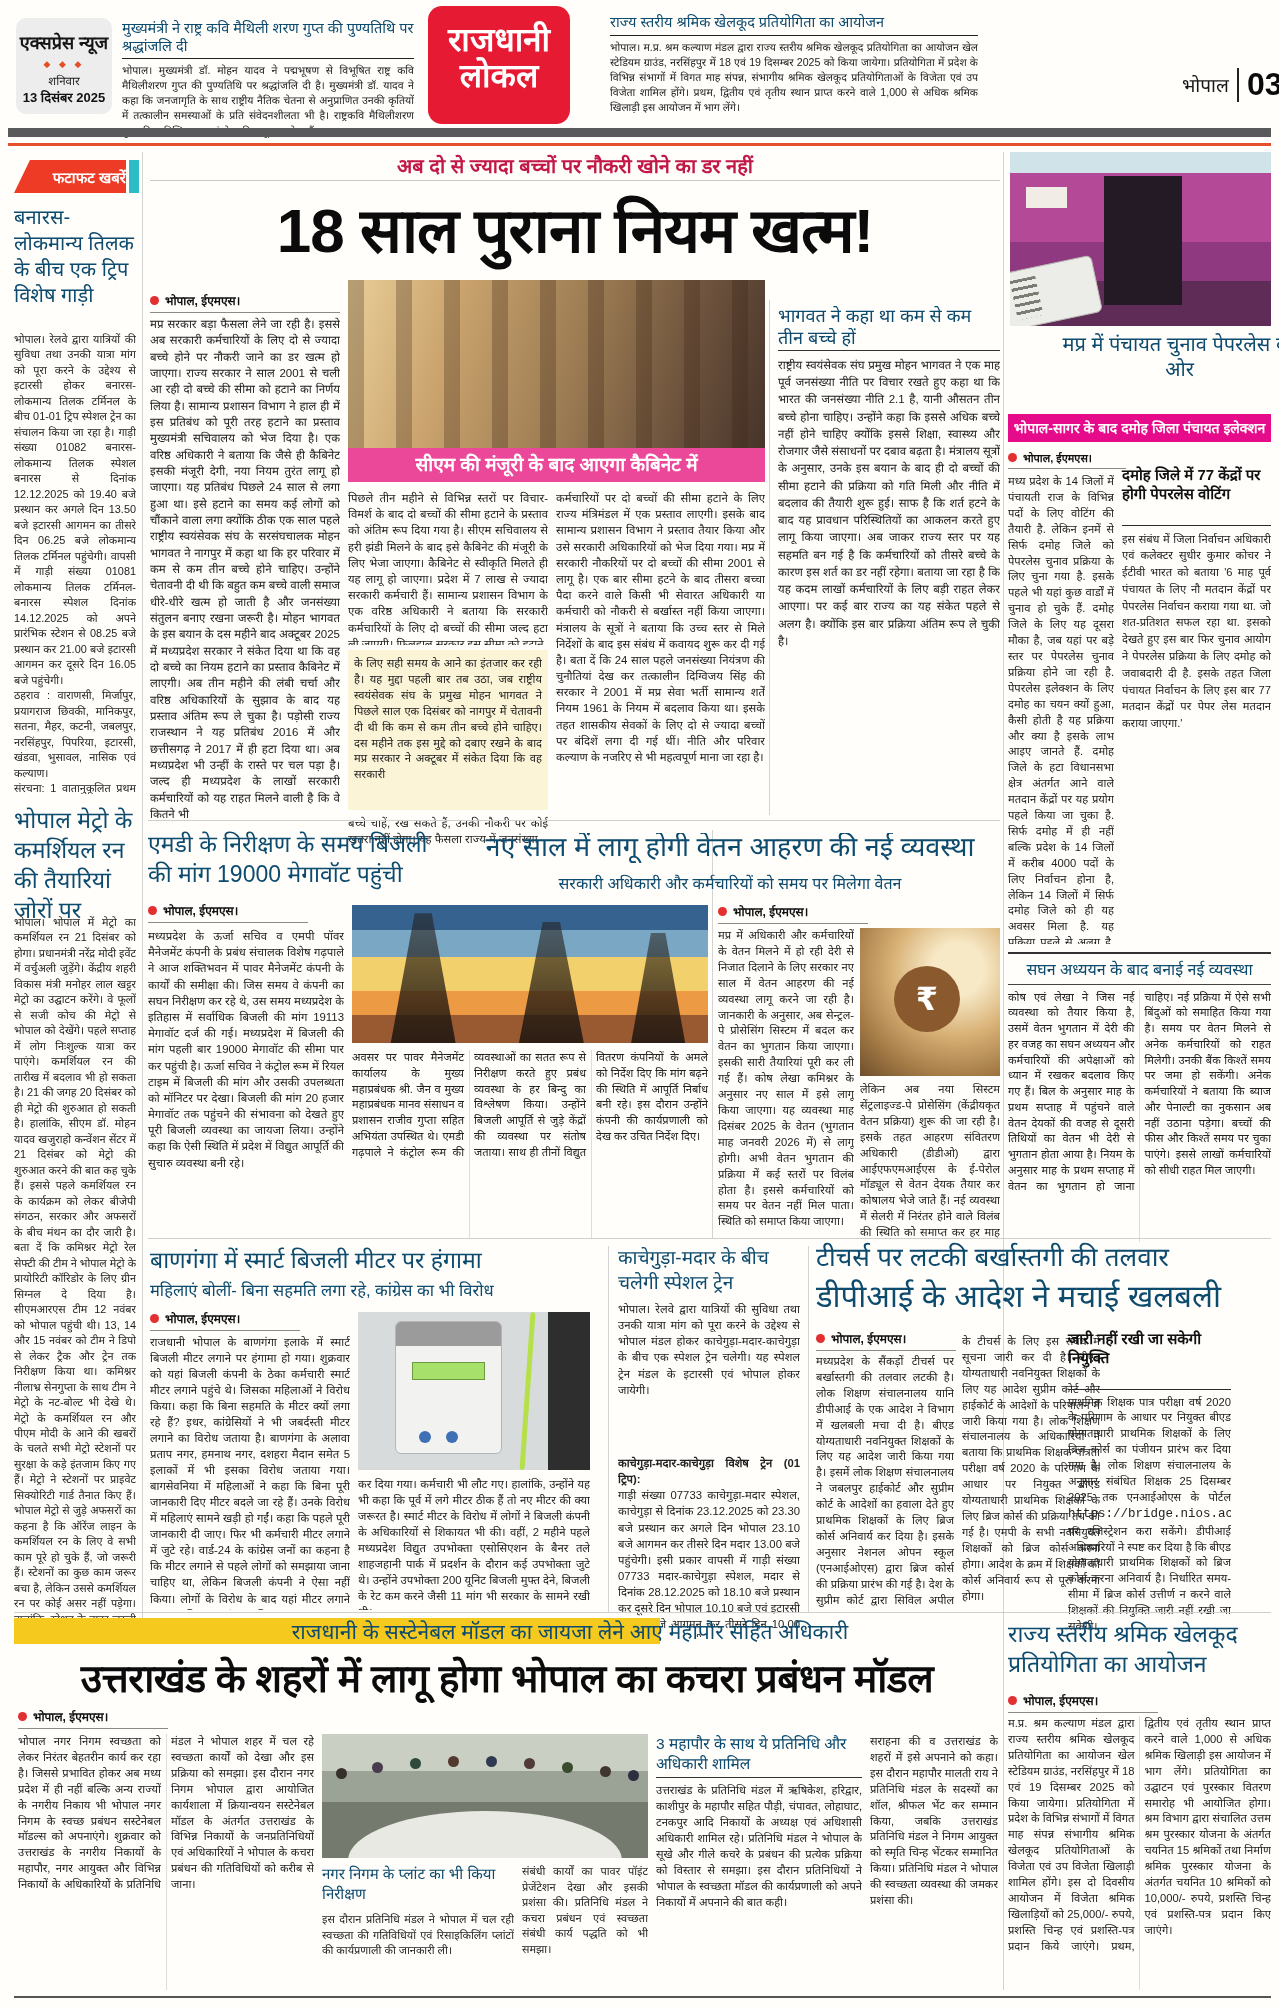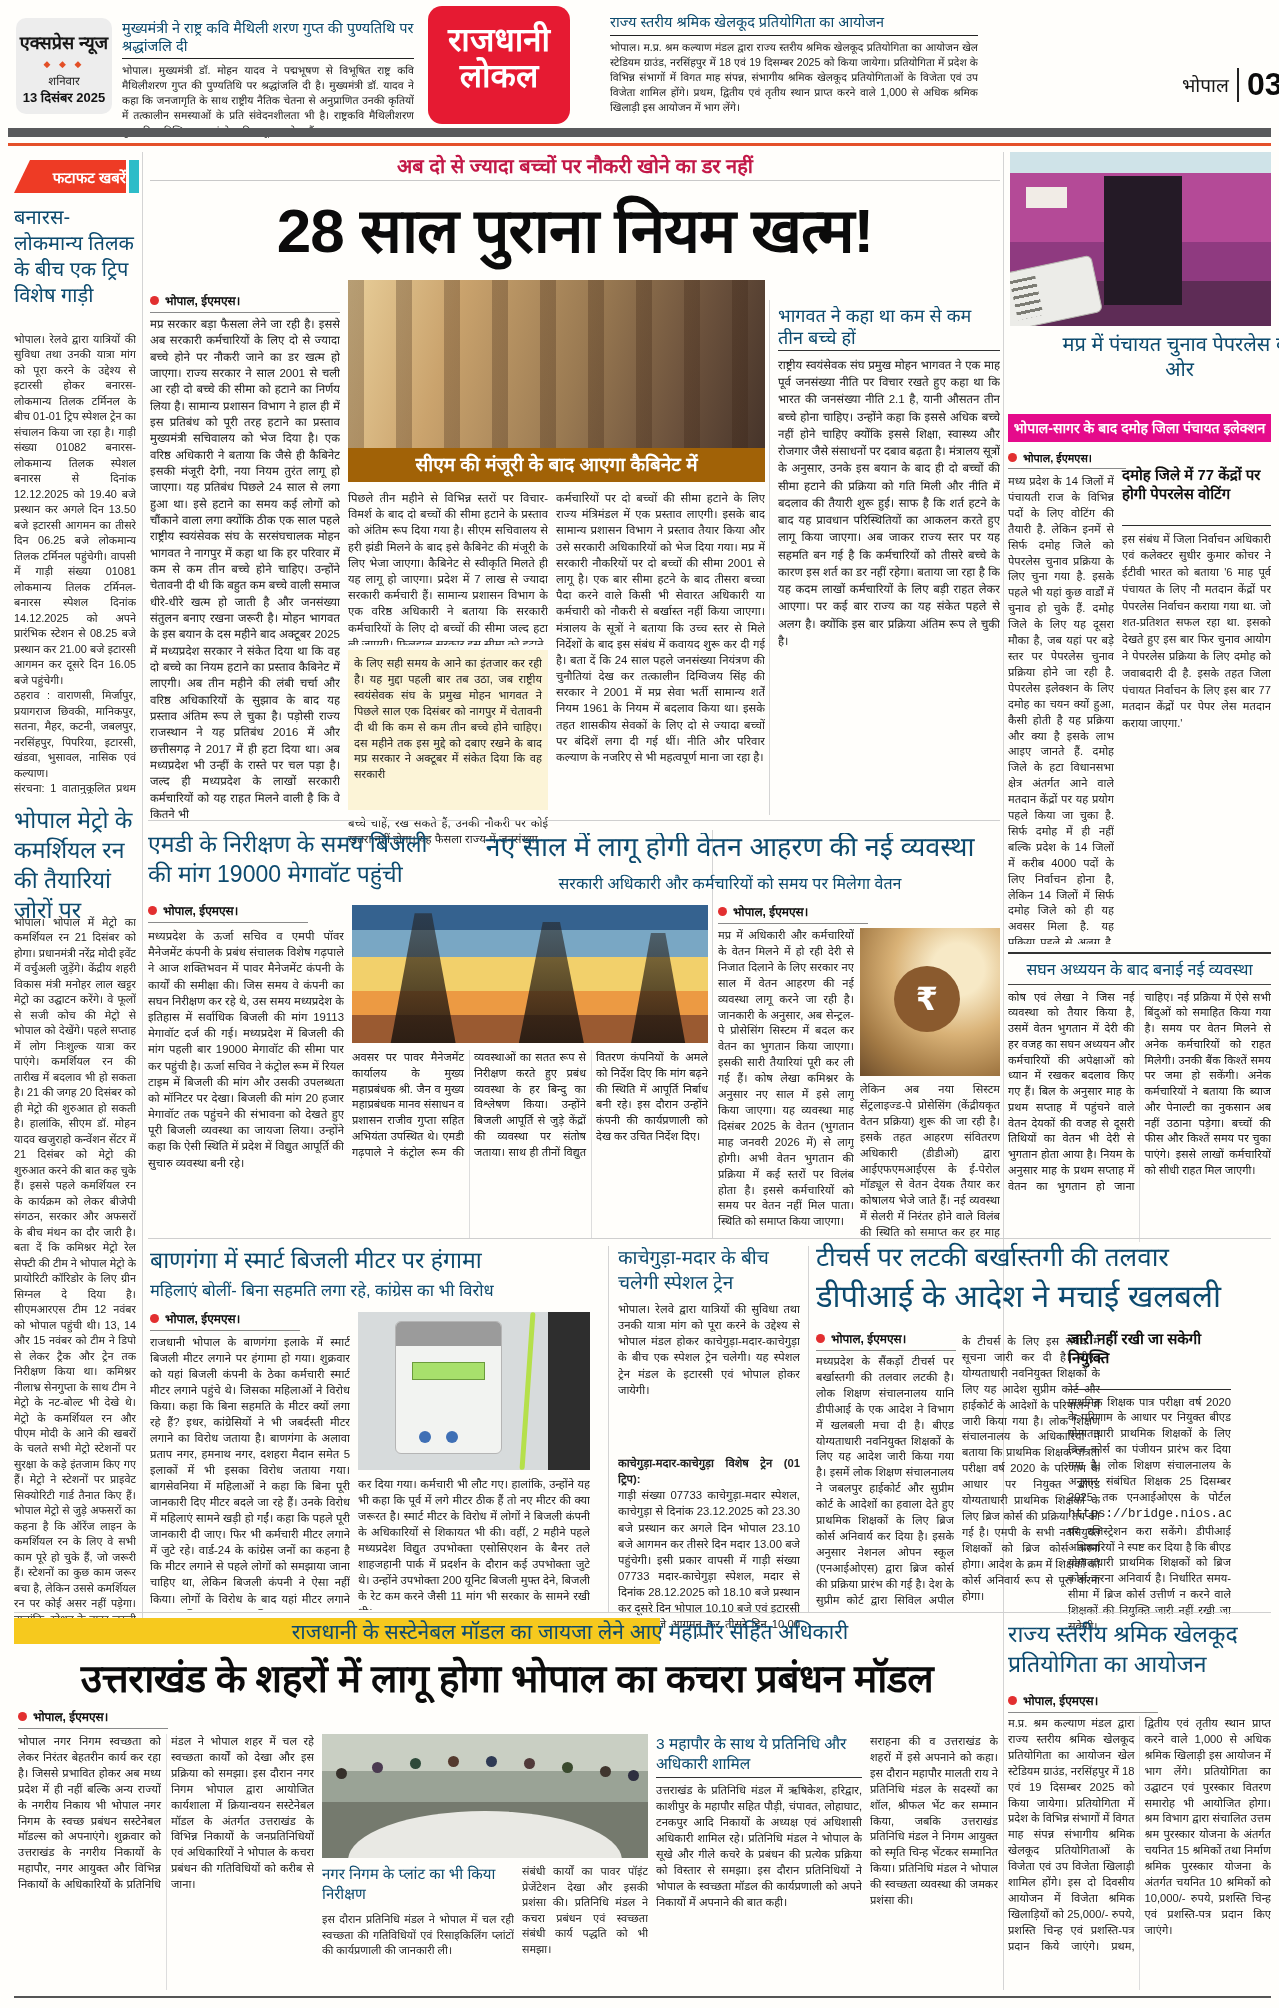--- a/index.html
+++ b/index.html
@@ -11,21 +11,21 @@
   .cols2{column-count:2;column-gap:10px;column-rule:1px solid #ddd}
   .cols3{column-count:3;column-gap:10px;column-rule:1px solid #ddd}
   .hd{font-weight:400;color:#0c4a6e;line-height:1.22}
   .ctr{text-align:center}
   .byl{position:absolute;display:flex;align-items:center;gap:6px;font-size:12px;font-weight:700;border-bottom:1px solid #8a8a8a;padding-bottom:3px;color:#111}
   .byl i{width:9px;height:9px;border-radius:50%;background:#e22f2f;flex:0 0 auto}
   .rule-v{position:absolute;width:1px;background:#d4d4d4}
   .rule-h{position:absolute;height:1px;background:#cfcfcf}
   .boxtitle{font-weight:800;font-size:15px;line-height:1.25;border-bottom:1.5px solid #2b2b2b;padding-bottom:21px;margin-bottom:5px;color:#101010}
   .photo{position:absolute;overflow:hidden;background:#ddd}
-  .caption-band{background:#a16207;color:#fff;font-weight:800;text-align:center}
+  .caption-band{background:#ec4899;color:#fff;font-weight:800;text-align:center}
   .tw{position:absolute;bottom:0;background:linear-gradient(to top,rgba(33,24,17,.9),rgba(33,24,17,.5));clip-path:polygon(12% 100%,88% 100%,60% 0,40% 0)}
 </style>
 </head>
 <body>
 
 <div class="page">
 
   <div class="ab" style="left:16px;top:18px;width:96px;height:96px;background:#ededed;border-radius:10px;text-align:center;padding-top:12px">
     <div style="font-size:18px;font-weight:800;color:#161616">एक्सप्रेस न्यूज</div>
     <div style="color:#e34f26;font-size:9px;letter-spacing:3px;margin:5px 0 4px">◆ ◆ ◆</div>
@@ -67,21 +67,21 @@
 ठहराव : वाराणसी, मिर्जापुर, प्रयागराज छिवकी, मानिकपुर, सतना, मैहर, कटनी, जबलपुर, नरसिंहपुर, पिपरिया, इटारसी, खंडवा, भुसावल, नासिक एवं कल्याण।
 संरचना: 1 वातानुकूलित प्रथम श्रेणी, 1 वातानुकूलित टू टियर, 6 वातानुकूलित-थ्री टियर, 2 वातानुकूलित-थ्री टियर इकोनॉमी, 5 शयनयान श्रेणी, 4 सामान्य द्वितीय श्रेणी, 1 द्वितीय श्रेणी-सह-गार्ड वैन ब्रेक वैन एवं 1 जनरेटर कार।</div>
 
   <div class="ab hd" style="left:14px;top:806px;width:124px;font-size:23px;line-height:1.3">भोपाल मेट्रो के कमर्शियल रन की तैयारियां जोरों पर</div>
   <div class="ab j" style="left:14px;top:915px;width:122px;height:722px;font-size:10.9px">भोपाल। भोपाल में मेट्रो का कमर्शियल रन 21 दिसंबर को होगा। प्रधानमंत्री नरेंद्र मोदी इवेंट में वर्चुअली जुड़ेंगे। केंद्रीय शहरी विकास मंत्री मनोहर लाल खट्टर मेट्रो का उद्घाटन करेंगे। वे फूलों से सजी कोच की मेट्रो से भोपाल को देखेंगे। पहले सप्ताह में लोग निःशुल्क यात्रा कर पाएंगे। कमर्शियल रन की तारीख में बदलाव भी हो सकता है। 21 की जगह 20 दिसंबर को ही मेट्रो की शुरुआत हो सकती है। हालांकि, सीएम डॉ. मोहन यादव खजुराहो कन्वेंशन सेंटर में 21 दिसंबर को मेट्रो की शुरुआत करने की बात कह चुके हैं। इससे पहले कमर्शियल रन के कार्यक्रम को लेकर बीजेपी संगठन, सरकार और अफसरों के बीच मंथन का दौर जारी है। बता दें कि कमिश्नर मेट्रो रेल सेफ्टी की टीम ने भोपाल मेट्रो के प्रायोरिटी कॉरिडोर के लिए ग्रीन सिग्नल दे दिया है। सीएमआरएस टीम 12 नवंबर को भोपाल पहुंची थी। 13, 14 और 15 नवंबर को टीम ने डिपो से लेकर ट्रैक और ट्रेन तक निरीक्षण किया था। कमिश्नर नीलाभ्र सेनगुप्ता के साथ टीम ने मेट्रो के नट-बोल्ट भी देखे थे। मेट्रो के कमर्शियल रन और पीएम मोदी के आने की खबरों के चलते सभी मेट्रो स्टेशनों पर सुरक्षा के कड़े इंतजाम किए गए हैं। मेट्रो ने स्टेशनों पर प्राइवेट सिक्योरिटी गार्ड तैनात किए हैं। भोपाल मेट्रो से जुड़े अफसरों का कहना है कि ऑरेंज लाइन के कमर्शियल रन के लिए वे सभी काम पूरे हो चुके हैं, जो जरूरी हैं। स्टेशनों का कुछ काम जरूर बचा है, लेकिन उससे कमर्शियल रन पर कोई असर नहीं पड़ेगा। हालांकि, स्टेशन के बाहर जरूरी काम निपटाए जा रहे हैं। सुभाष नगर मेट्रो स्टेशन के बाहर सड़क निर्माण किया गया।</div>
 
   <div class="rule-v" style="left:142px;top:152px;height:1486px"></div>
 
   <div class="ab ctr" style="left:150px;top:152px;width:850px;font-size:20px;font-weight:800;color:#c21847">अब दो से ज्यादा बच्चों पर नौकरी खोने का डर नहीं</div>
   <div class="rule-h" style="left:150px;top:180px;width:850px;background:#c9c9c9"></div>
-  <div class="ab ctr" style="left:150px;top:186px;width:850px;font-size:62px;font-weight:800;letter-spacing:-1px;color:#0b0b0b">28 साल पुराना नियम खत्म!</div>
+  <div class="ab ctr" style="left:150px;top:186px;width:850px;font-size:62px;font-weight:800;letter-spacing:-1px;color:#0b0b0b">18 साल पुराना नियम खत्म!</div>
 
   <div class="byl" style="left:150px;top:292px;width:190px">
     <i></i>
       <span>भोपाल, ईएमएस।</span>
   </div>
   <div class="ab j" style="left:150px;top:316px;width:190px;height:592px;font-size:11.5px">मप्र सरकार बड़ा फैसला लेने जा रही है। इससे अब सरकारी कर्मचारियों के लिए दो से ज्यादा बच्चे होने पर नौकरी जाने का डर खत्म हो जाएगा। राज्य सरकार ने साल 2001 से चली आ रही दो बच्चे की सीमा को हटाने का निर्णय लिया है। सामान्य प्रशासन विभाग ने हाल ही में इस प्रतिबंध को पूरी तरह हटाने का प्रस्ताव मुख्यमंत्री सचिवालय को भेज दिया है। एक वरिष्ठ अधिकारी ने बताया कि जैसे ही कैबिनेट इसकी मंजूरी देगी, नया नियम तुरंत लागू हो जाएगा। यह प्रतिबंध पिछले 24 साल से लगा हुआ था। इसे हटाने का समय कई लोगों को चौंकाने वाला लगा क्योंकि ठीक एक साल पहले राष्ट्रीय स्वयंसेवक संघ के सरसंघचालक मोहन भागवत ने नागपुर में कहा था कि हर परिवार में कम से कम तीन बच्चे होने चाहिए। उन्होंने चेतावनी दी थी कि बहुत कम बच्चे वाली समाज धीरे-धीरे खत्म हो जाती है और जनसंख्या संतुलन बनाए रखना जरूरी है। मोहन भागवत के इस बयान के दस महीने बाद अक्टूबर 2025 में मध्यप्रदेश सरकार ने संकेत दिया था कि वह दो बच्चे का नियम हटाने का प्रस्ताव कैबिनेट में लाएगी। अब तीन महीने की लंबी चर्चा और वरिष्ठ अधिकारियों के सुझाव के बाद यह प्रस्ताव अंतिम रूप ले चुका है। पड़ोसी राज्य राजस्थान ने यह प्रतिबंध 2016 में और छत्तीसगढ़ ने 2017 में ही हटा दिया था। अब मध्यप्रदेश भी उन्हीं के रास्ते पर चल पड़ा है। जल्द ही मध्यप्रदेश के लाखों सरकारी कर्मचारियों को यह राहत मिलने वाली है कि वे कितने भी</div>
 
   <div class="photo" style="left:348px;top:280px;width:417px;height:168px;background:linear-gradient(105deg,#e9cf9a 0%,#caa36d 25%,#9a7a52 55%,#6b513c 80%,#46342a 100%)">
     <div style="position:absolute;inset:0;background:repeating-linear-gradient(90deg,rgba(55,32,18,.28) 0 16px,rgba(0,0,0,0) 16px 48px)"></div>
   </div>

